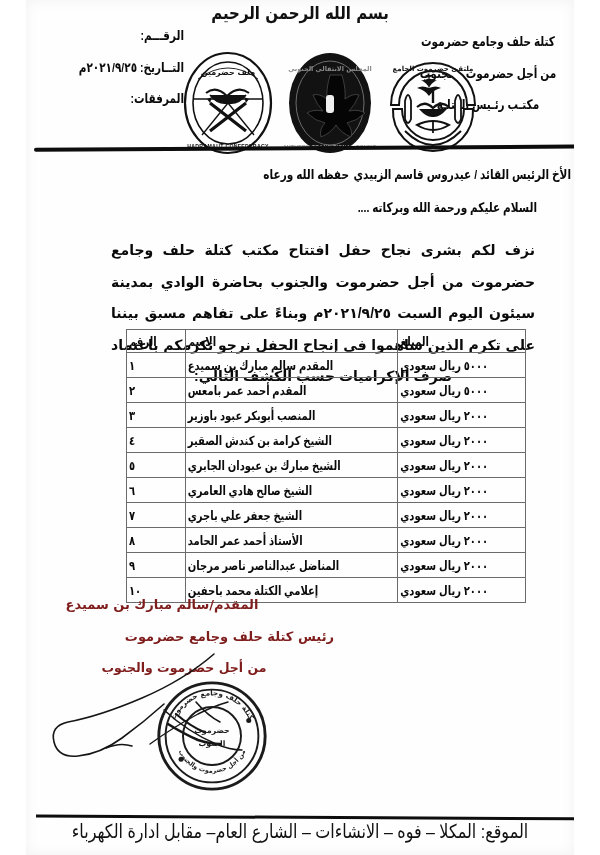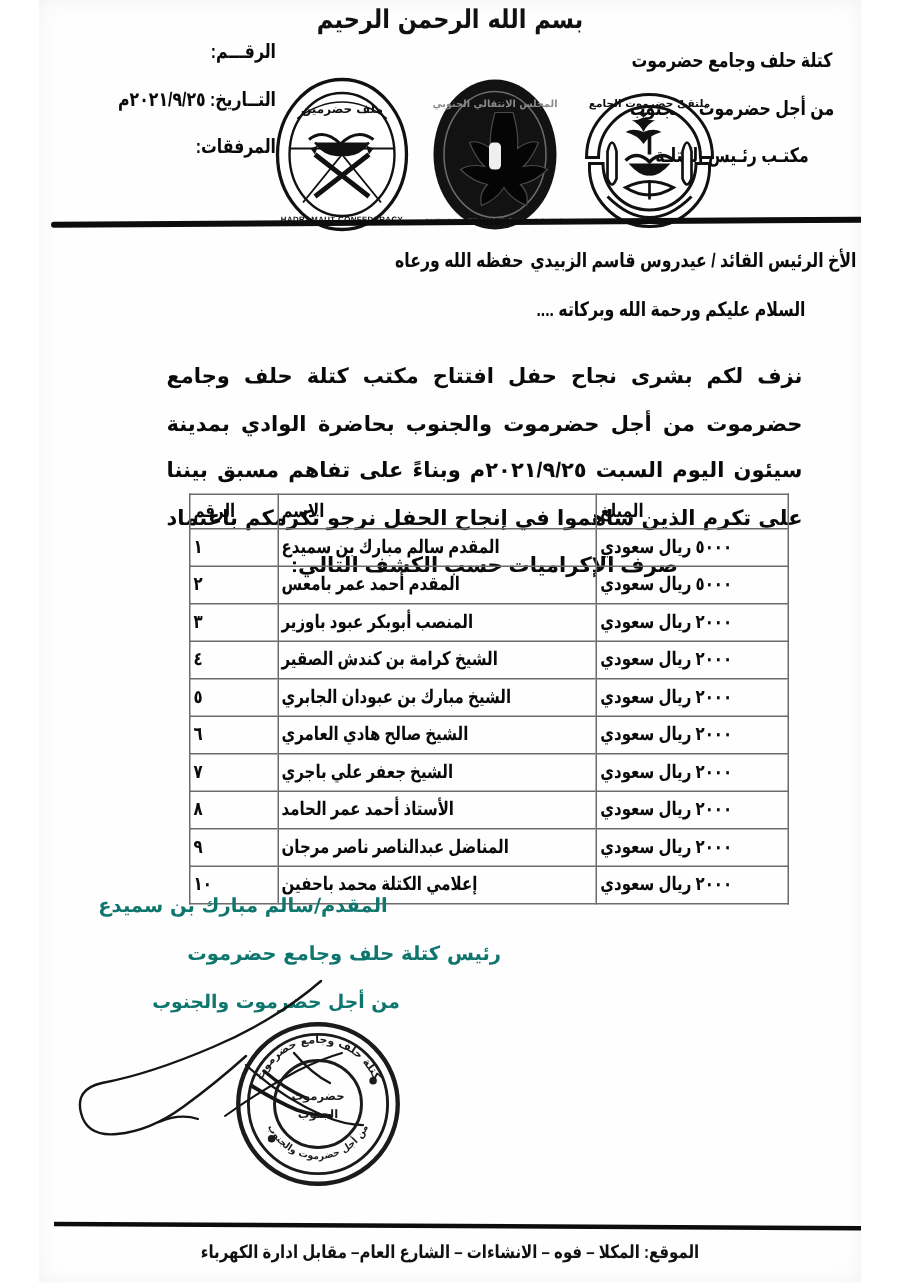--- a/index.html
+++ b/index.html
@@ -184,21 +184,21 @@
     position: absolute;
     top: 598px;
     right: 230px;
     width: 320px;
     text-align: center;
     direction: rtl;
   }
   .sign-block .ln {
     font-size: 13px;
     font-weight: bold;
-    color: #0f766e;
+    color: #7f1d1d;
     line-height: 1;
     margin-bottom: 19px;
     white-space: nowrap;
     font-family: "DejaVu Sans", sans-serif;
   }
   .sign-block .ln.l1 { padding-right: 44px; }
   .sign-block .ln.l2 { padding-right: 10px; text-align: right; }
   .sign-block .ln.l3 { padding-right: 0px; font-size: 12.5px; }
 
   .stamp {
@@ -225,22 +225,22 @@
     height: 3px;
     background: #0d0d0d;
     transform: rotate(0.3deg);
   }
   .footer {
     position: absolute;
     bottom: 14px;
     left: 0;
     right: 0;
     text-align: center;
-    font-size: 10px;
-    font-weight: bold;
+    font-size: 16px;
+    font-weight: normal;
     color: #111;
     white-space: nowrap;
   }
   .footer span { display: inline-block; transform: scaleY(1.2); }
   .edge-shadow {
     position: absolute;
     inset: 0;
     box-shadow: inset 0 0 14px rgba(0,0,0,0.05);
     pointer-events: none;
   }

